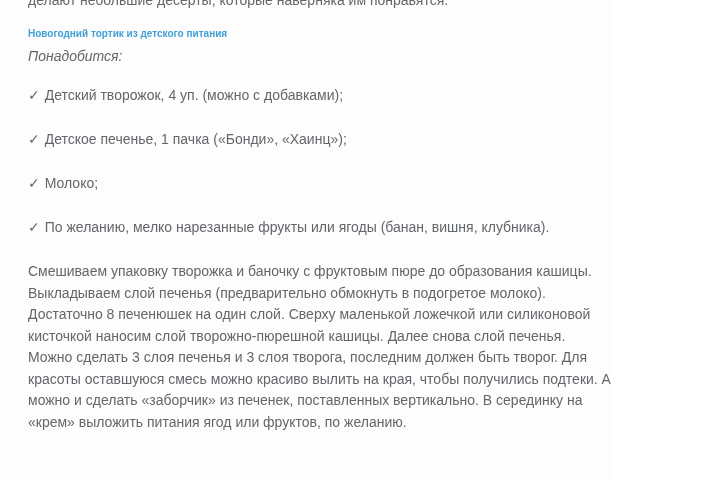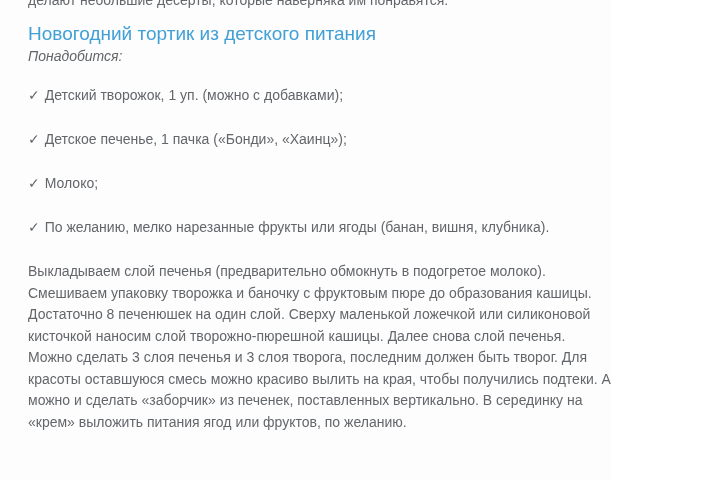--- a/index.html
+++ b/index.html
@@ -22,22 +22,22 @@
     left:28px;top:-10px;
     width:665px;
   }
   .intro{
     margin:0 0 13px 0;
     line-height:21px;
     white-space:nowrap;
   }
   .heading{
     margin:0 0 2px 0;
-    font-size:19px;
-    font-weight:normal;
+    font-size:10px;
+    font-weight:bold;
     line-height:20px;
     color:var(--heading-color);
     cursor:pointer;
   }
   .subheading{
     margin:0 0 18px 0;
     line-height:21px;
     font-style:italic;
   }
   .item{
@@ -61,32 +61,32 @@
 
 <div class="page">
   <div class="content">
 
     <p class="intro">делают небольшие десерты, которые наверняка им понравятся.</p>
 
     <h2 class="heading">Новогодний тортик из детского питания</h2>
 
     <p class="subheading">Понадобится:</p>
 
-    <p class="item"><span class="check">✓</span><span>Детский творожок, 1 уп. (можно с добавками);</span></p>
+    <p class="item"><span class="check">✓</span><span>Детский творожок, 4 уп. (можно с добавками);</span></p>
 
 
     <p class="item"><span class="check">✓</span><span>Детское печенье, 1 пачка («Бонди», «Хаинц»);</span></p>
 
     <p class="item"><span class="check">✓</span><span>Молоко;</span></p>
 
     <p class="item"><span class="check">✓</span><span>По желанию, мелко нарезанные фрукты или ягоды (банан, вишня, клубника).</span></p>
 
     <div class="para">
+      <div class="line">Смешиваем упаковку творожка и баночку с фруктовым пюре до образования кашицы.</div>
       <div class="line">Выкладываем слой печенья (предварительно обмокнуть в подогретое молоко).</div>
-      <div class="line">Смешиваем упаковку творожка и баночку с фруктовым пюре до образования кашицы.</div>
       <div class="line">Достаточно 8 печенюшек на один слой. Сверху маленькой ложечкой или силиконовой</div>
       <div class="line">кисточкой наносим слой творожно-пюрешной кашицы. Далее снова слой печенья.</div>
       <div class="line">Можно сделать 3 слоя печенья и 3 слоя творога, последним должен быть творог. Для</div>
       <div class="line">красоты оставшуюся смесь можно красиво вылить на края, чтобы получились подтеки. А</div>
       <div class="line">можно и сделать «заборчик» из печенек, поставленных вертикально. В серединку на</div>
       <div class="line">«крем» выложить питания ягод или фруктов, по желанию.</div>
     </div>
 
   </div>
 </div>

